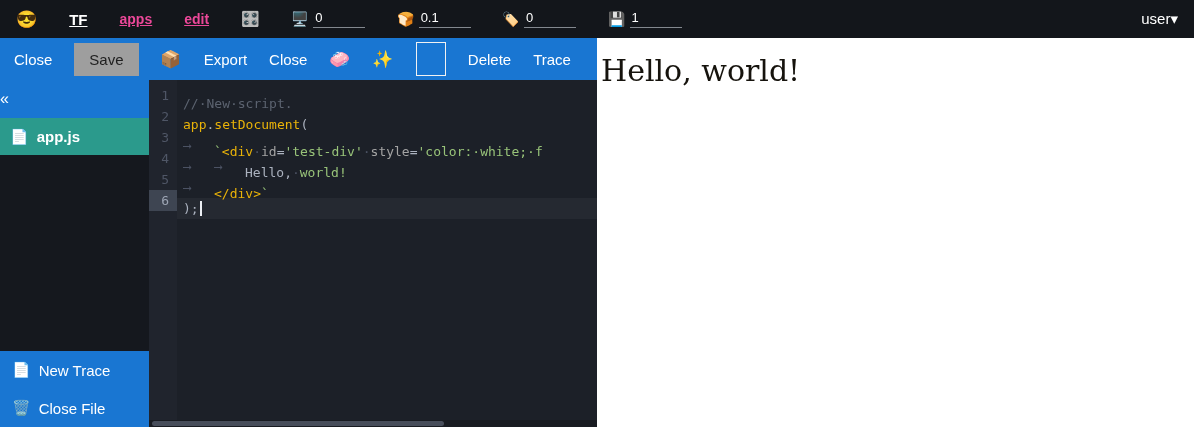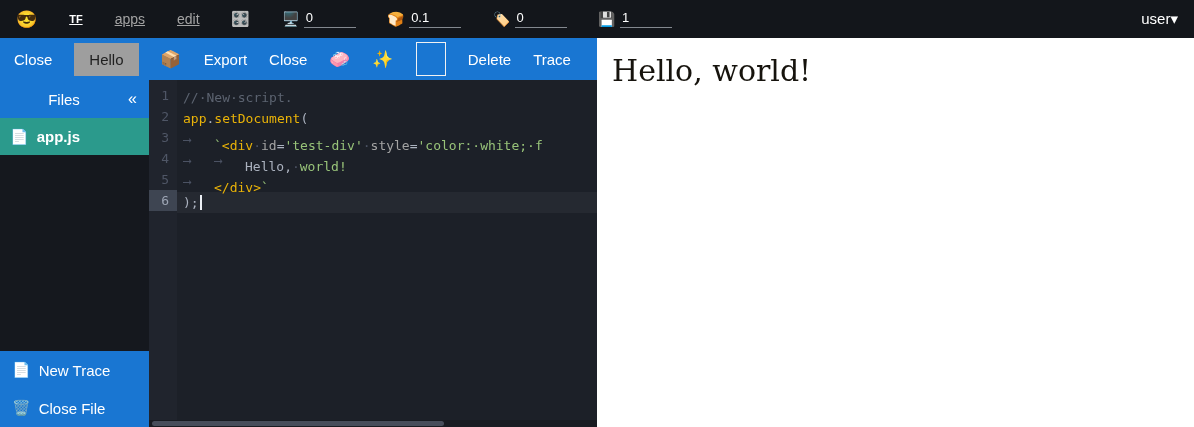--- a/index.html
+++ b/index.html
@@ -5,31 +5,31 @@
   * { margin:0; padding:0; box-sizing:border-box; }
   html,body { width:1194px; height:427px; overflow:hidden; background:#fff;
               font-family:"Liberation Sans", sans-serif; }
 
   .app { width:1194px; height:427px; display:flex; flex-direction:column; }
 
   
   .topbar { height:38px; flex:0 0 38px; background:#13161b; display:flex;
             align-items:center; padding:0 16px; gap:32px; color:#e8eaed; font-size:14px; }
   .logo { font-size:17px; line-height:1; }
-  .brand { color:#ffffff; font-weight:bold; font-size:11px; text-decoration:underline; cursor:pointer; }
-  .navlink { color:#a3a3a3; text-decoration:underline; cursor:pointer; }
+  .brand { color:#ffffff; font-weight:bold; font-size:15px; text-decoration:underline; cursor:pointer; }
+  .navlink { color:#ec4899; text-decoration:underline; cursor:pointer;font-weight:bold; }
   .controls { font-size:15px; cursor:pointer; }
   .stat { display:flex; align-items:flex-end; gap:4px; }
   .stat .s-icon { font-size:14px; line-height:1.2; }
   .stat .s-value { display:inline-block; min-width:52px; border-bottom:1px solid #83888f;
                    color:#ffffff; font-size:13px; padding:0 2px 2px 2px; cursor:text; }
   .usermenu { margin-left:auto; color:#ffffff; font-size:15px; cursor:pointer; white-space:nowrap; }
 
   
-  .body-row { flex:1; display:flex; min-height:0;gap:11px; }
+  .body-row { flex:1; display:flex; min-height:0; }
   .left-pane { width:597px; flex:0 0 597px; display:flex; flex-direction:column; min-height:0; }
 
   
   .toolbar { height:42px; flex:0 0 42px; background:#1976d2; display:flex;
              align-items:center; padding:0 14px; gap:22px; color:#fff; font-size:15px; }
   .tb-btn { background:none; border:none; color:#fff; font-size:15px;
             font-family:inherit; cursor:pointer; white-space:nowrap; }
   .tb-btn.save { background:#9e9e9e; color:#1f1f1f; padding:8px 15px; }
   .tb-icon-btn { background:none; border:none; font-size:17px; cursor:pointer; line-height:1; }
   .tb-blank { width:30px; height:34px; border:1px solid #f2f2f2; background:transparent; cursor:pointer; }
@@ -51,21 +51,21 @@
                gap:8px; padding:0 12px; font-size:15px; cursor:pointer; }
   .sb-action .f-icon { font-size:15px; }
 
   
   .editor { flex:1; background:#1c2028; position:relative; display:flex; min-width:0;
             font-family:"DejaVu Sans Mono", monospace; font-size:13px; line-height:21px; overflow:hidden; }
   .gutter { width:28px; flex:0 0 28px; background:#20242d; padding-top:5px;
             color:#4f5666; text-align:right; }
   .gutter .ln { height:21px; padding-right:8px; }
   .gutter .ln.active { background:#3e4552; color:#9da5b4; }
-  .code { flex:1; padding-top:7px; white-space:pre; overflow:hidden; }
+  .code { flex:1; padding-top:13px; white-space:pre; overflow:hidden; }
   .code-line { height:21px; padding-left:6px; }
   .code-line.active { background:rgba(255,255,255,0.045); }
   .tok-comment { color:#5c6370; }
   .tok-red     { color:#eab308; }
   .tok-plain   { color:#abb2bf; }
   .tok-attr    { color:#a3a3a3; }
   .tok-string  { color:#98c379; }
   .tok-ws      { color:#4b5263; }
   .tok-tab     { color:#4b5263; display:inline-block; width:31px; overflow:hidden; }
   .caret { display:inline-block; width:2px; height:15px; background:#eceff4;
@@ -109,36 +109,35 @@
 
     <span class="usermenu"><span>user</span><span>▾</span></span>
   </div>
 
   <div class="body-row">
 
     <div class="left-pane">
 
       <div class="toolbar">
         <button class="tb-btn">Close</button>
-        <button class="tb-btn save">Hello</button>
+        <button class="tb-btn save">Save</button>
         <button class="tb-icon-btn">📦</button>
         <button class="tb-btn">Export</button>
         <button class="tb-btn">Close</button>
         <button class="tb-icon-btn">🧼</button>
         <button class="tb-icon-btn">✨</button>
         <button class="tb-blank"></button>
         <button class="tb-btn">Delete</button>
         <button class="tb-btn">Trace</button>
       </div>
 
       <div class="workspace">
 
         <div class="sidebar">
           <div class="sb-head">
-            <span class="sb-title">Files</span>
             <span class="sb-collapse">«</span>
           </div>
           <div class="file-item">
             <span class="f-icon">📄</span>
             <span>app.js</span>
           </div>
           <div class="sb-spacer"></div>
           <div class="sb-action">
             <span class="f-icon">📄</span>
             <span>New Trace</span>

